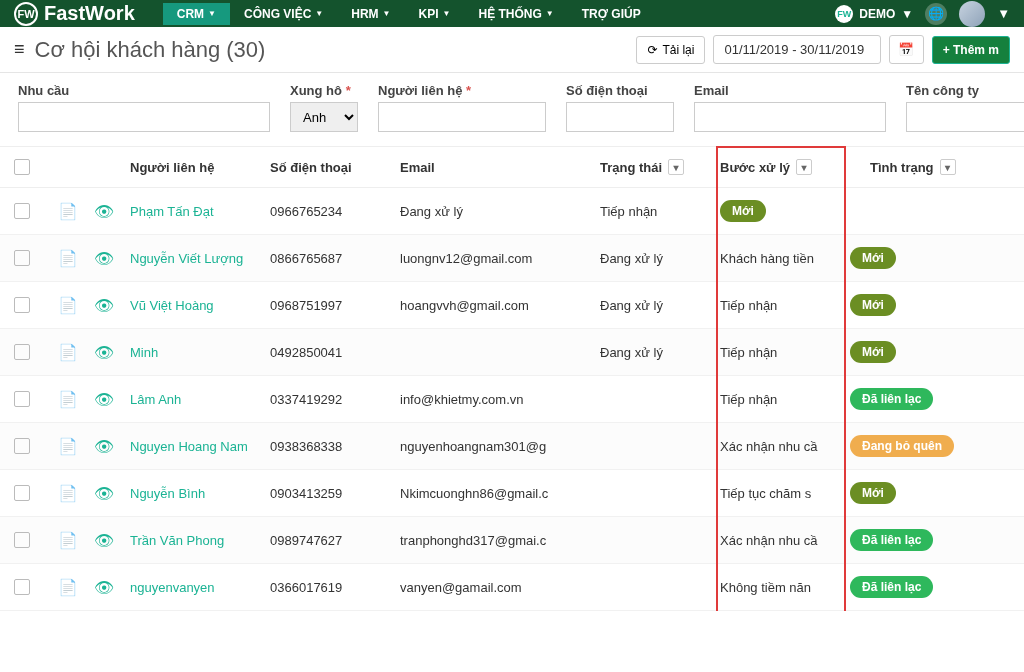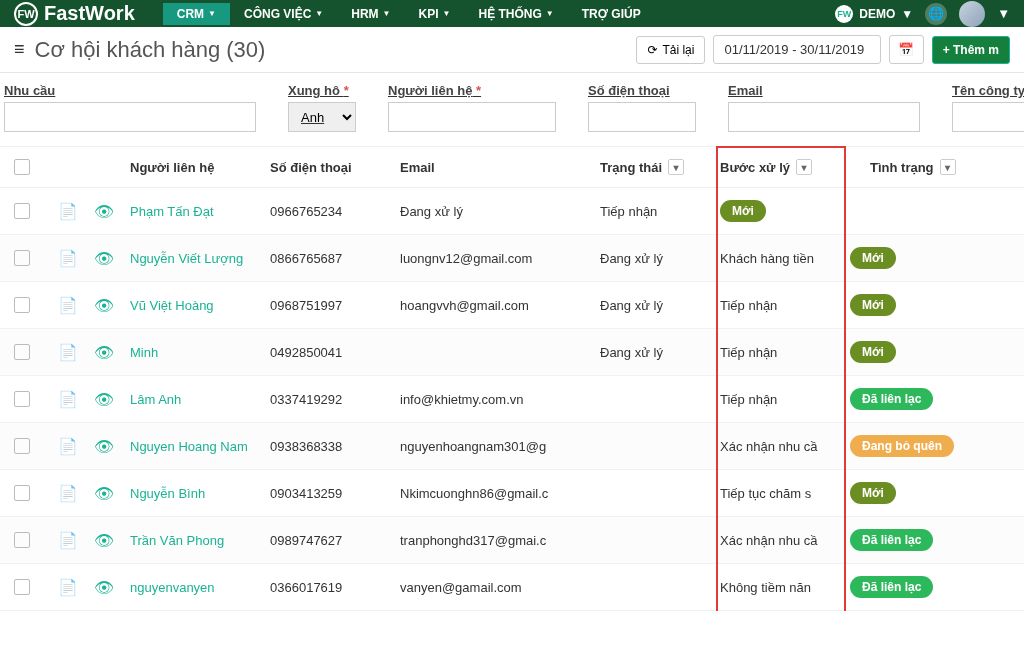--- a/index.html
+++ b/index.html
@@ -17,21 +17,21 @@
 .globe{width:22px;height:22px;border-radius:50%;background:rgba(255,255,255,.25);display:flex;align-items:center;justify-content:center;}
 .avatar{width:26px;height:26px;border-radius:50%;background:linear-gradient(135deg,#c7d3e0,#8ea2b8);}
 .headerbar{display:flex;align-items:center;padding:8px 14px;border-bottom:1px solid #e5e5e5;gap:10px;}
 .ham{font-size:18px;cursor:pointer;}
 .page-title{font-size:22px;color:#555;}
 .headerbar-right{margin-left:auto;display:flex;align-items:center;gap:8px;}
 .btn{border:1px solid #ccc;background:#fff;padding:6px 10px;border-radius:3px;font-size:12px;display:inline-flex;align-items:center;gap:5px;cursor:pointer;}
 .btn.green{background:#15803d;color:#fff;border-color:#1bb394;font-weight:600;}
 .date-box{border:1px solid #ccc;padding:6px 10px;border-radius:3px;font-size:13px;min-width:168px;}
 .cal-btn{border:1px solid #ccc;padding:6px 8px;border-radius:3px;cursor:pointer;}
-.filters{display:flex;gap:32px;padding:10px 4px 14px;text-decoration:underline;}
+.filters{display:flex;gap:20px;padding:10px 18px 14px;}
 .filter{display:flex;flex-direction:column;gap:4px;}
 .filter label{font-size:13px;font-weight:700;color:#444;}
 .filter label .req{color:#d9534f;}
 .filter input,.filter select{border:1px solid #ccc;height:30px;padding:0 8px;font-size:13px;}
 .filter.nc{flex:0 0 252px;} .filter.nc input{width:252px;}
 .filter.xh select{width:68px;}
 .filter.nl input{width:168px;}
 .filter.sdt input{width:108px;}
 .filter.em input{width:192px;}
 .filter.tct input{width:160px;}

